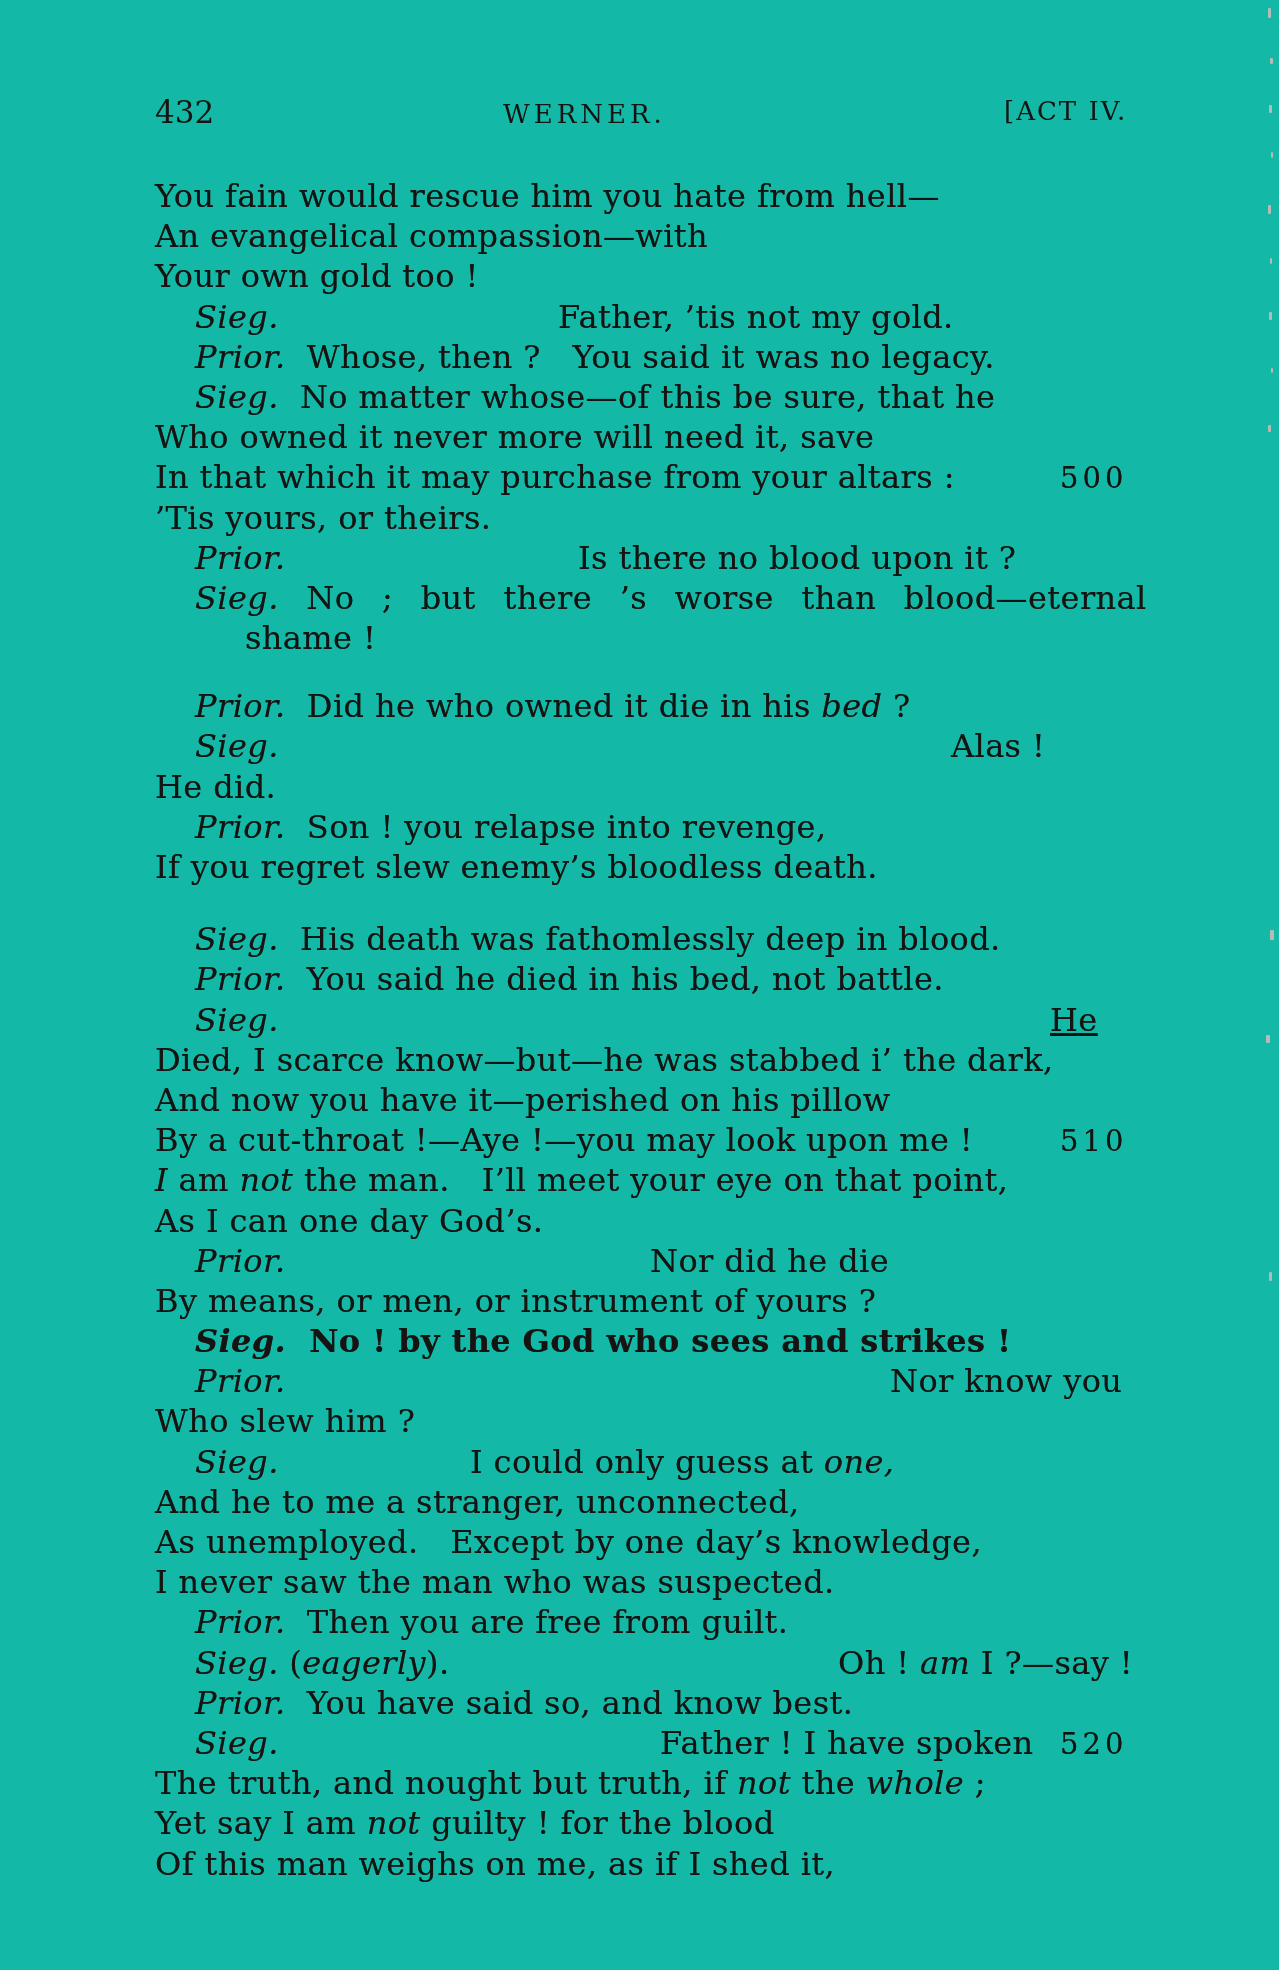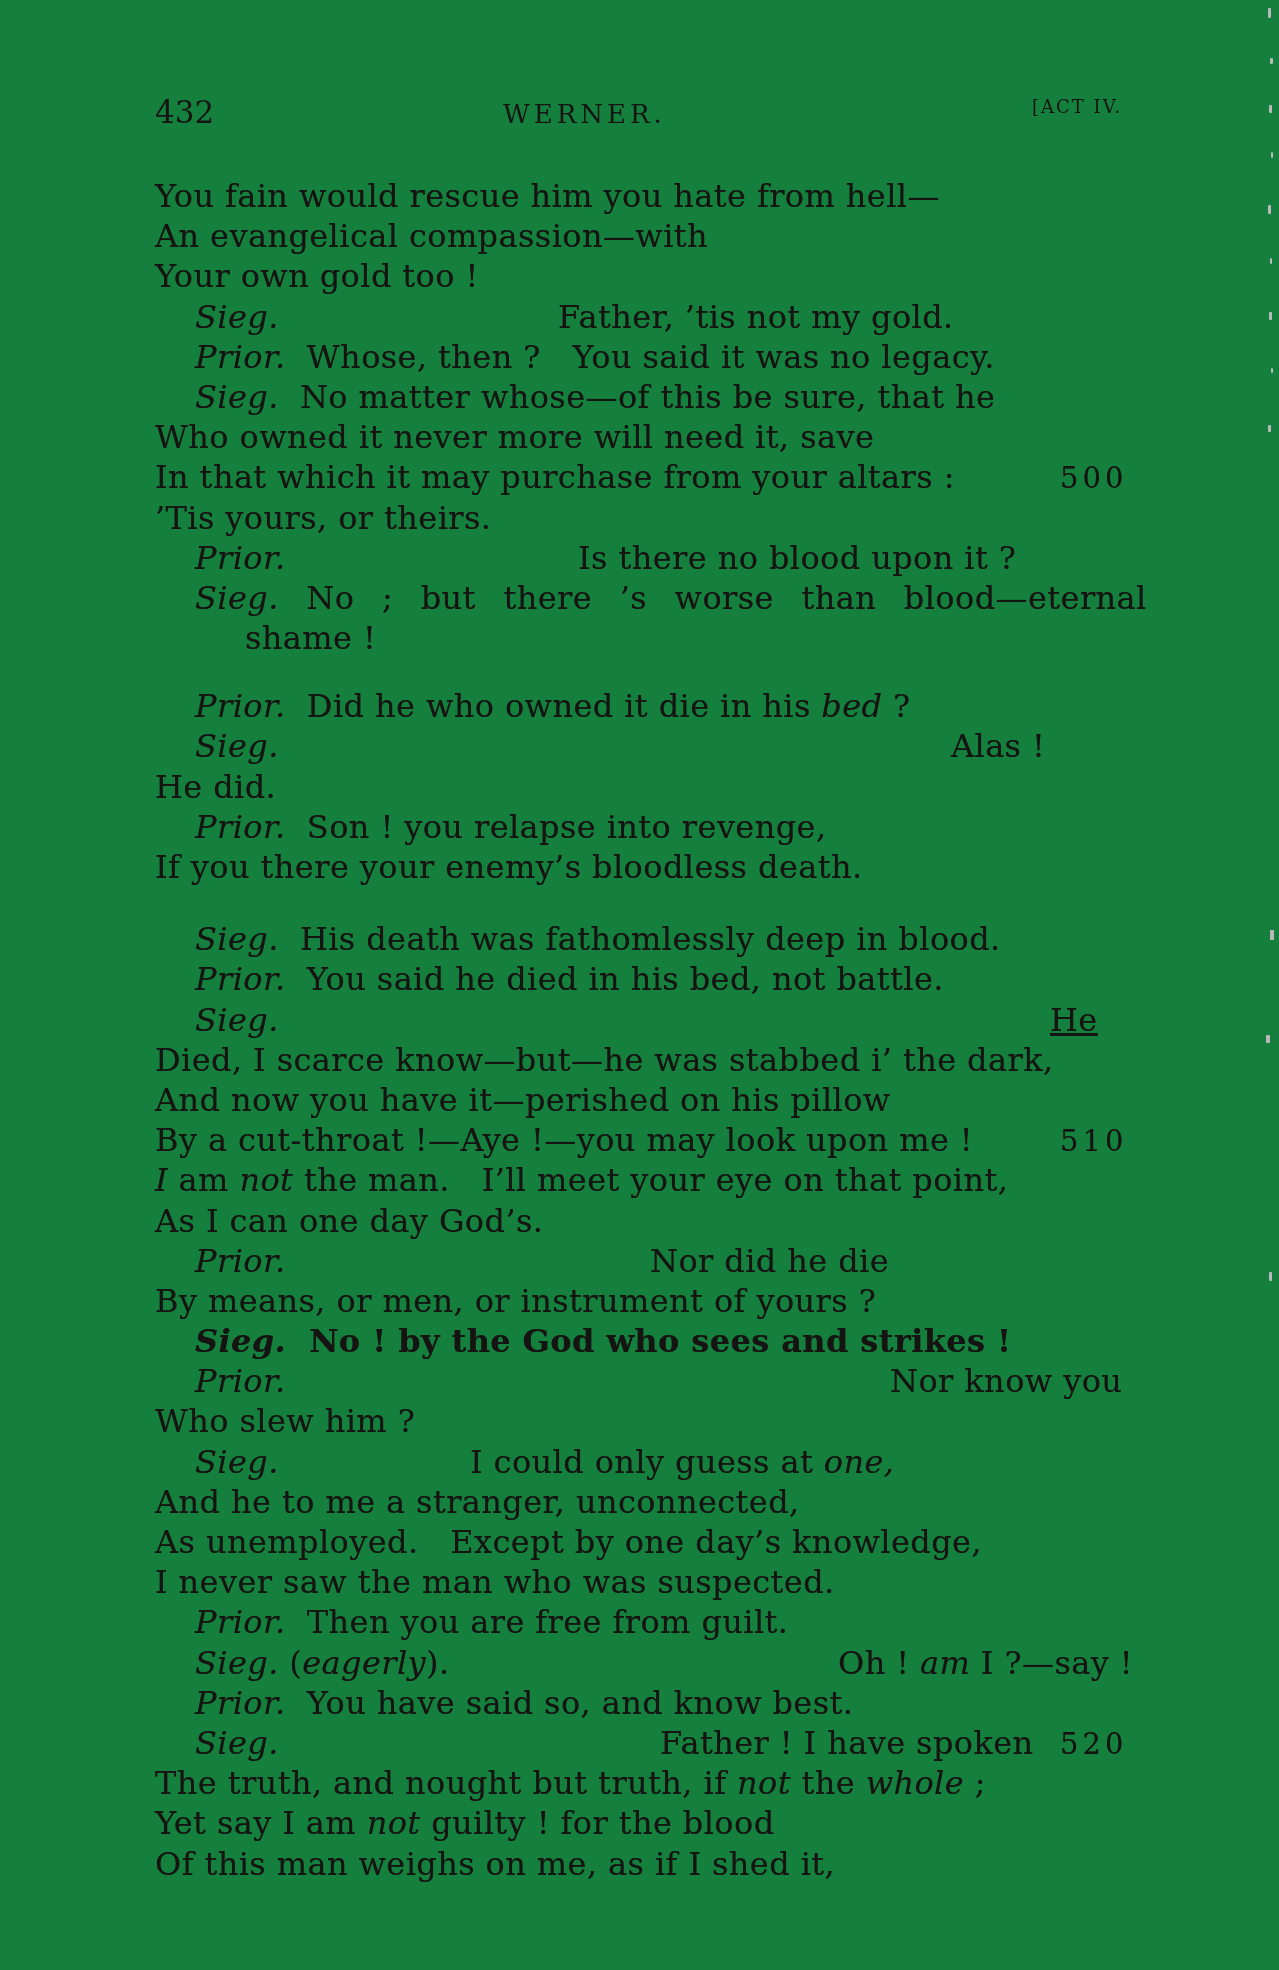--- a/index.html
+++ b/index.html
@@ -1,28 +1,28 @@
 <!DOCTYPE html>
 <html><head>
 <meta charset="utf-8">
 <style>
   html,body { margin:0; padding:0; background:#e9e9e9; }
   .page {
     position:relative;
     width:1279px; height:1970px;
     margin:0 auto;
-    background:#15803d;
+    background:#14b8a6;
     color:#161412;
     font-family:"DejaVu Serif", serif;
     overflow:hidden;
   }
   
   .hdr-num   { position:absolute; left:155px; top:94px;  font-size:31px; }
   .hdr-title { position:absolute; left:503px; top:99px;  font-size:26px; letter-spacing:4px; }
-  .hdr-act   { position:absolute; left:1004px; top:96px; font-size:18px; letter-spacing:2px;margin-left:28px; }
+  .hdr-act   { position:absolute; left:1004px; top:96px; font-size:26px; letter-spacing:2px; }
   
   .text-block { position:absolute; left:155px; top:176px; width:1000px; }
   .line {
     position:relative;
     height:40.2px; line-height:40.2px;
     font-size:32px;
     white-space:pre;
     letter-spacing:0.4px;
     text-shadow:0 0 0.5px rgba(20,16,12,0.55);
   }
@@ -55,21 +55,21 @@
       <div class="line"><span>Who owned it never more will need it, save</span></div>
       <div class="line"><span>In that which it may purchase from your altars :</span><span class="lineno">500</span></div>
       <div class="line"><span>’Tis yours, or theirs.</span></div>
       <div class="line" style="padding-left: 40px;"><span class="it">Prior.</span><span class="cont" style="left: 423px;"><span>Is there no blood upon it ?</span></span></div>
       <div class="line sp" style="padding-left: 40px;"><span class="it">Sieg.</span><span> No ; but there ’s worse than blood—eternal</span></div>
       <div class="line" style="padding-left: 90px;"><span>shame !</span></div>
       <div class="line" style="padding-left: 40px; margin-top: 28px;"><span class="it">Prior.</span><span>  Did he who owned it die in his </span><span class="it">bed</span><span> ?</span></div>
       <div class="line" style="padding-left: 40px;"><span class="it">Sieg.</span><span class="cont" style="left: 796px;"><span>Alas !</span></span></div>
       <div class="line"><span>He did.</span></div>
       <div class="line" style="padding-left: 40px;"><span class="it">Prior.</span><span>  Son ! you relapse into revenge,</span></div>
-      <div class="line"><span>If you there your enemy’s bloodless death.</span></div>
+      <div class="line"><span>If you regret slew enemy’s bloodless death.</span></div>
       <div class="line" style="padding-left: 40px; margin-top: 32px;"><span class="it">Sieg.</span><span>  His death was fathomlessly deep in blood.</span></div>
       <div class="line" style="padding-left: 40px;"><span class="it">Prior.</span><span>  You said he died in his bed, not battle.</span></div>
       <div class="line" style="padding-left: 40px;"><span class="it">Sieg.</span><span class="cont" style="left: 895px; text-decoration: underline;"><span>He</span></span></div>
       <div class="line"><span>Died, I scarce know—but—he was stabbed i’ the dark,</span></div>
       <div class="line"><span>And now you have it—perished on his pillow</span></div>
       <div class="line"><span>By a cut-throat !—Aye !—you may look upon me !</span><span class="lineno">510</span></div>
       <div class="line"><span class="it">I</span><span> am </span><span class="it">not</span><span> the man.   I’ll meet your eye on that point,</span></div>
       <div class="line"><span>As I can one day God’s.</span></div>
       <div class="line" style="padding-left: 40px;"><span class="it">Prior.</span><span class="cont" style="left: 455px; margin-left: 40px;"><span>Nor did he die</span></span></div>
       <div class="line"><span>By means, or men, or instrument of yours ?</span></div>

